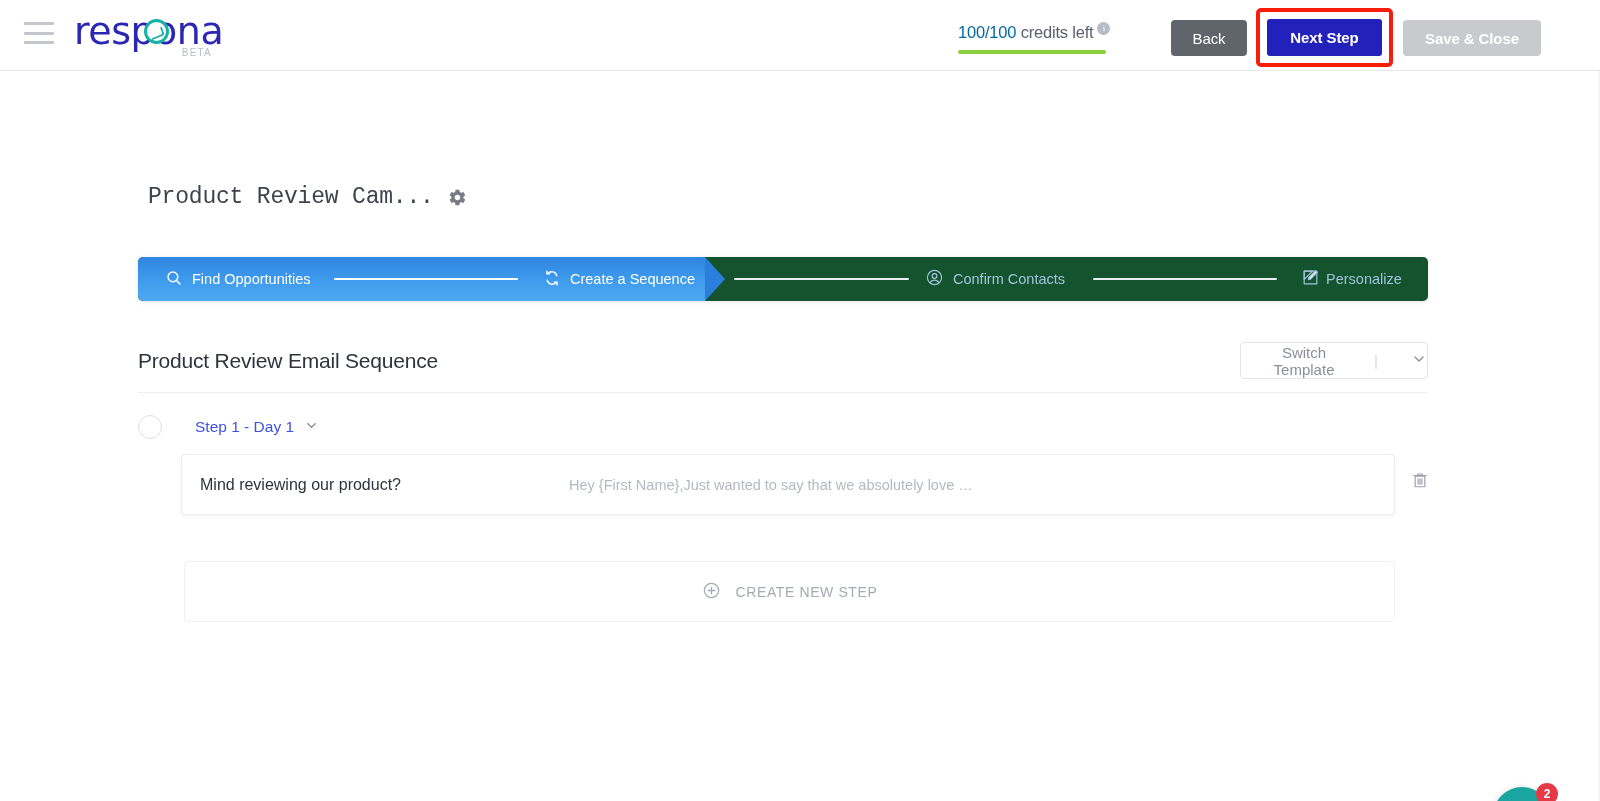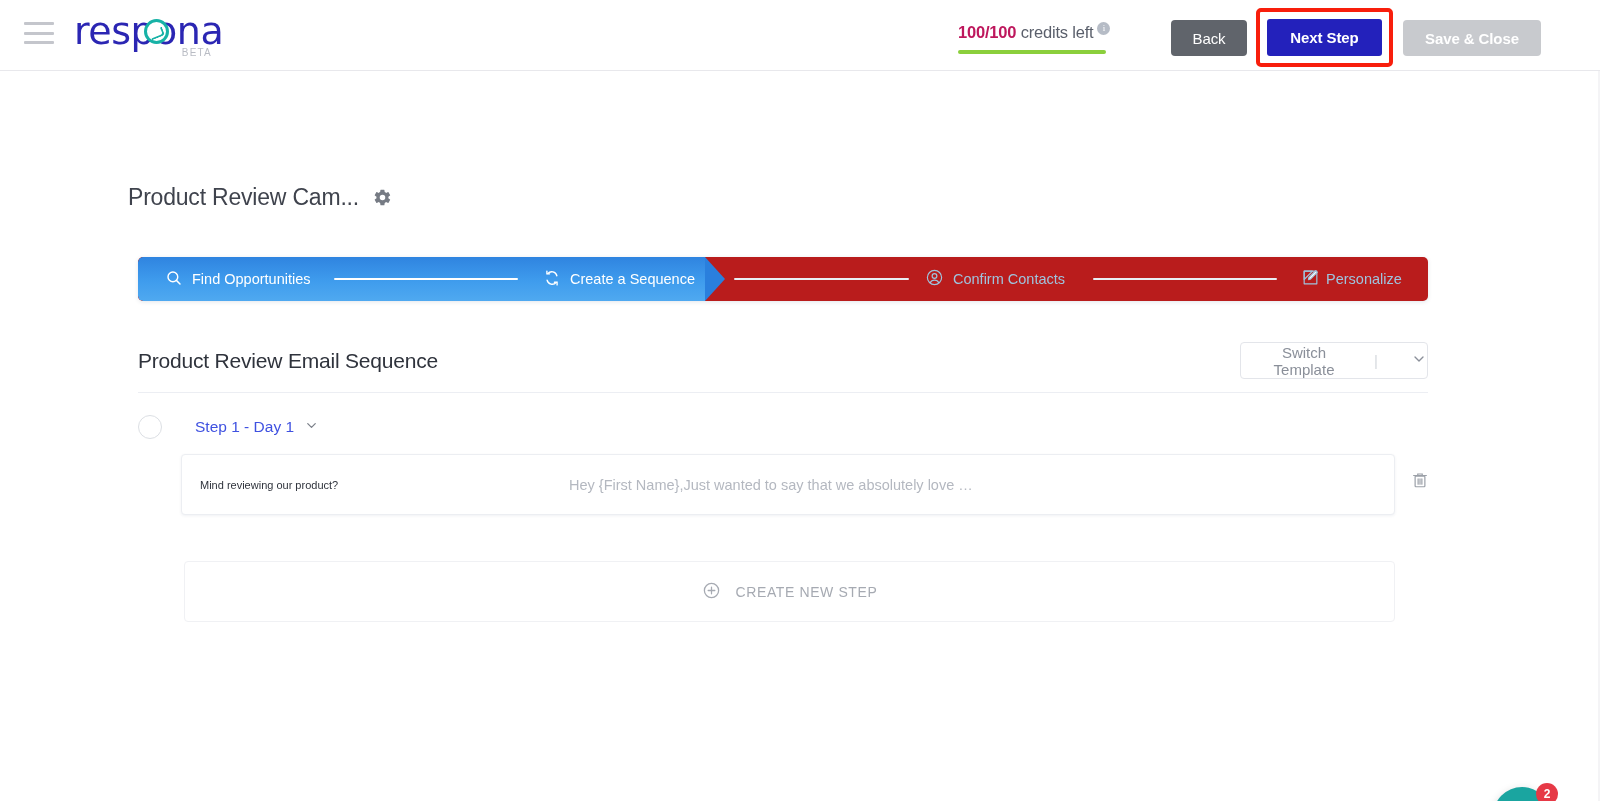--- a/index.html
+++ b/index.html
@@ -98,22 +98,22 @@
     top: 22px;
     width: 170px;
   }
   .credits .ctext {
     font-size: 16.5px;
     color: #5a5f6b;
     white-space: nowrap;
     letter-spacing: -0.2px;
   }
   .credits .ctext b {
-    font-weight: 700;
-    color: #be185d;
+    font-weight: 400;
+    color: #0369a1;
   }
   .info-icon {
     display: inline-block;
     width: 13px;
     height: 13px;
     border-radius: 50%;
     background: #b6bcc6;
     color: #fff;
     font-size: 9px;
     line-height: 13px;
@@ -186,46 +186,47 @@
 
   
   .page {
     position: relative;
     width: 1600px;
     height: 730px;
     background: #ffffff;
   }
   .campaign-title {
     position: absolute;
-    left: 128px;
+    left: 148px;
     top: 113px;
     display: flex;
     align-items: center;
     gap: 14px;
+    font-family: Liberation Mono, monospace;
   }
   .campaign-title .t {
     font-size: 23px;
     color: #3f434d;
     letter-spacing: -0.2px;
   }
   .gear {
     width: 19px;
     height: 19px;
     cursor: pointer;
   }
 
   
   .stepper {
     position: absolute;
     left: 138px;
     top: 186px;
     width: 1290px;
     height: 44px;
     border-radius: 5px;
-    background: #b91c1c;
+    background: #14532d;
     box-shadow: 0 1px 4px rgba(40,60,100,0.13);
     display: flex;
     align-items: center;
     overflow: hidden;
   }
   .stepper .active-zone {
     position: absolute;
     left: 0; top: 0;
     width: 567px;
     height: 44px;
@@ -347,21 +348,21 @@
     border: 1px solid #eceef2;
     border-radius: 4px;
     box-shadow: 0 1px 3px rgba(40,60,100,0.07);
     display: flex;
     align-items: center;
     cursor: pointer;
   }
   .email-subject {
     position: absolute;
     left: 18px;
-    font-size: 11px;
+    font-size: 16px;
     color: #2f333c;
   }
   .email-preview {
     position: absolute;
     left: 387px;
     font-size: 14.5px;
     color: #b4b8c0;
     white-space: nowrap;
   }
   .trash {

